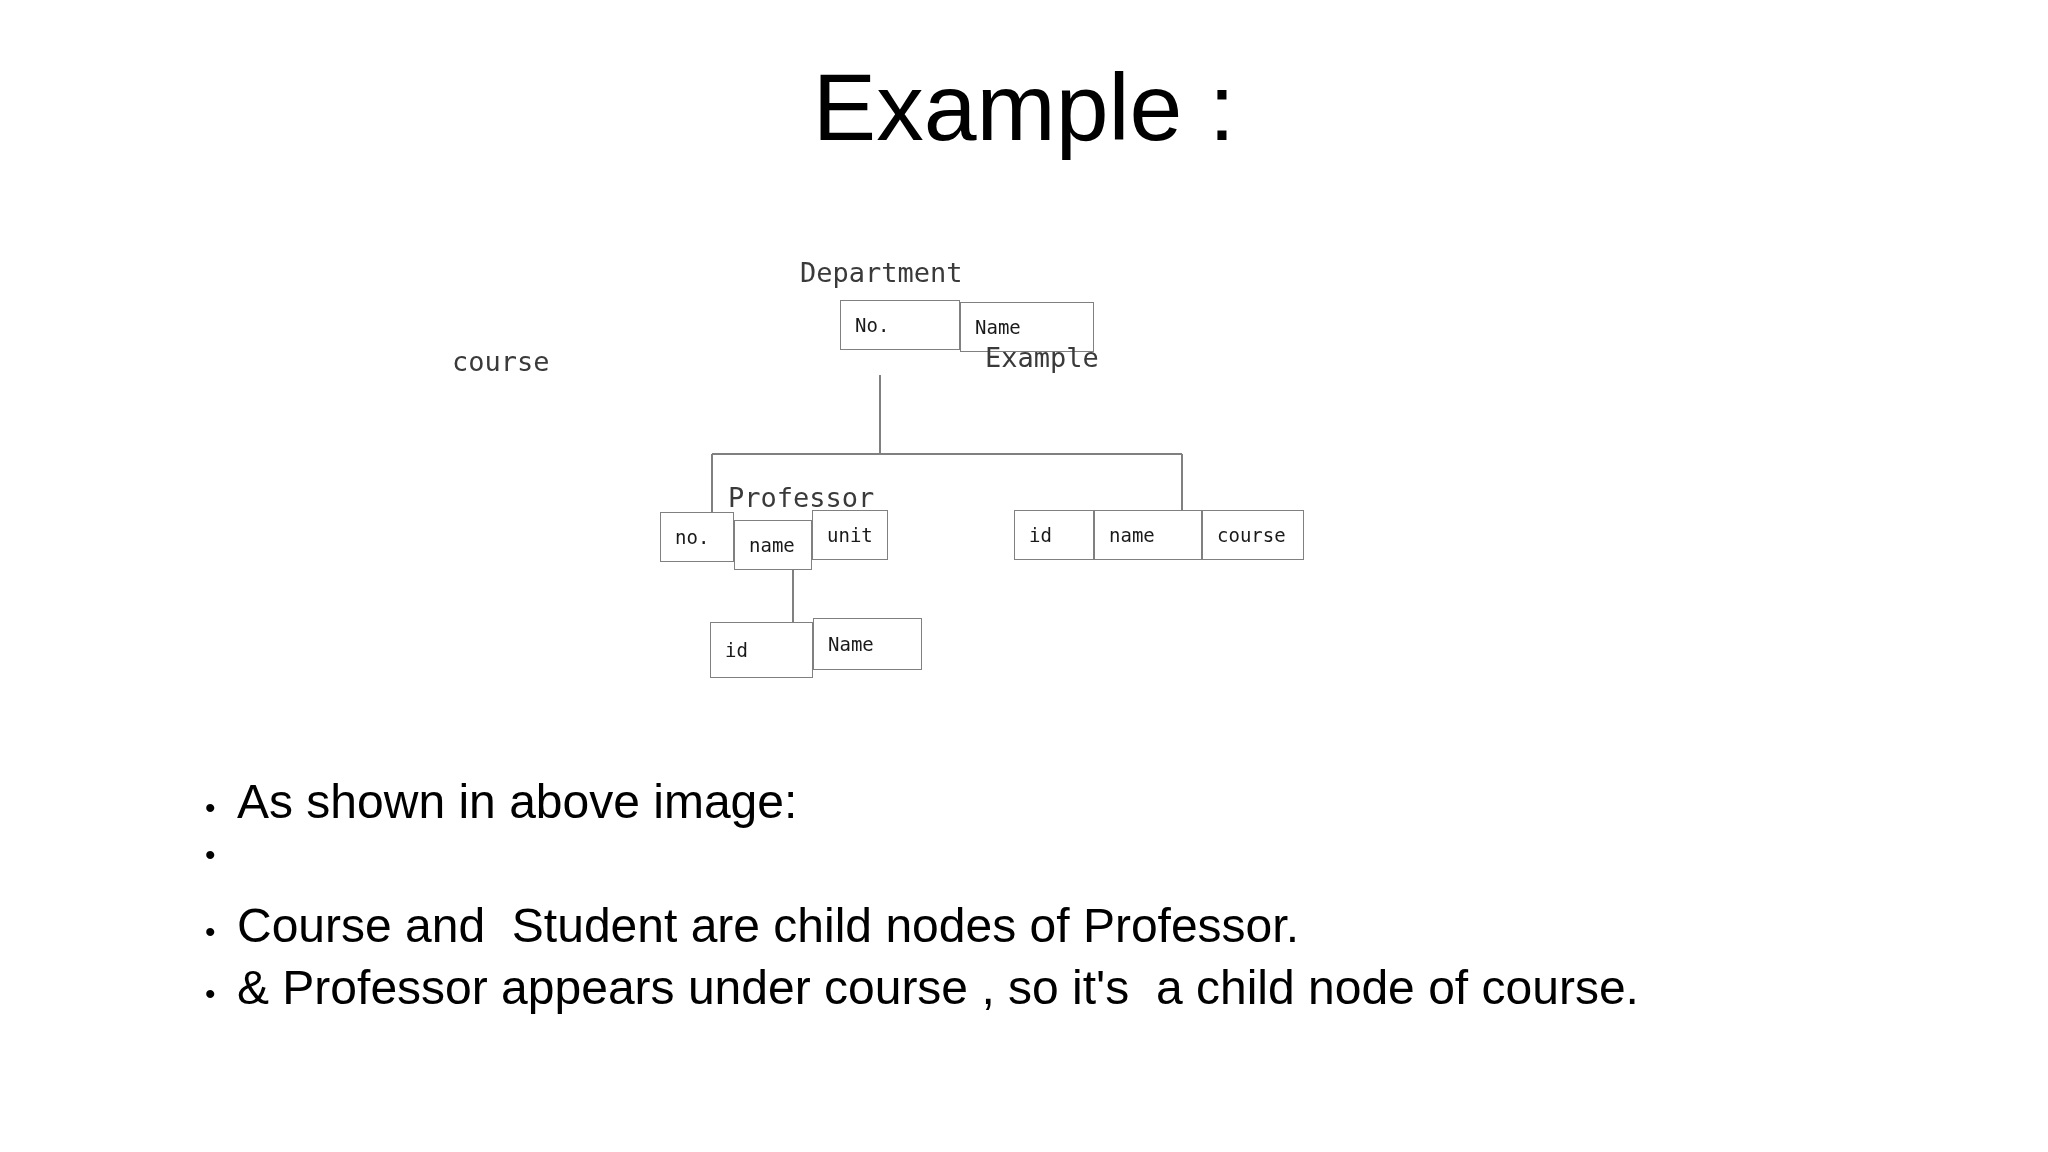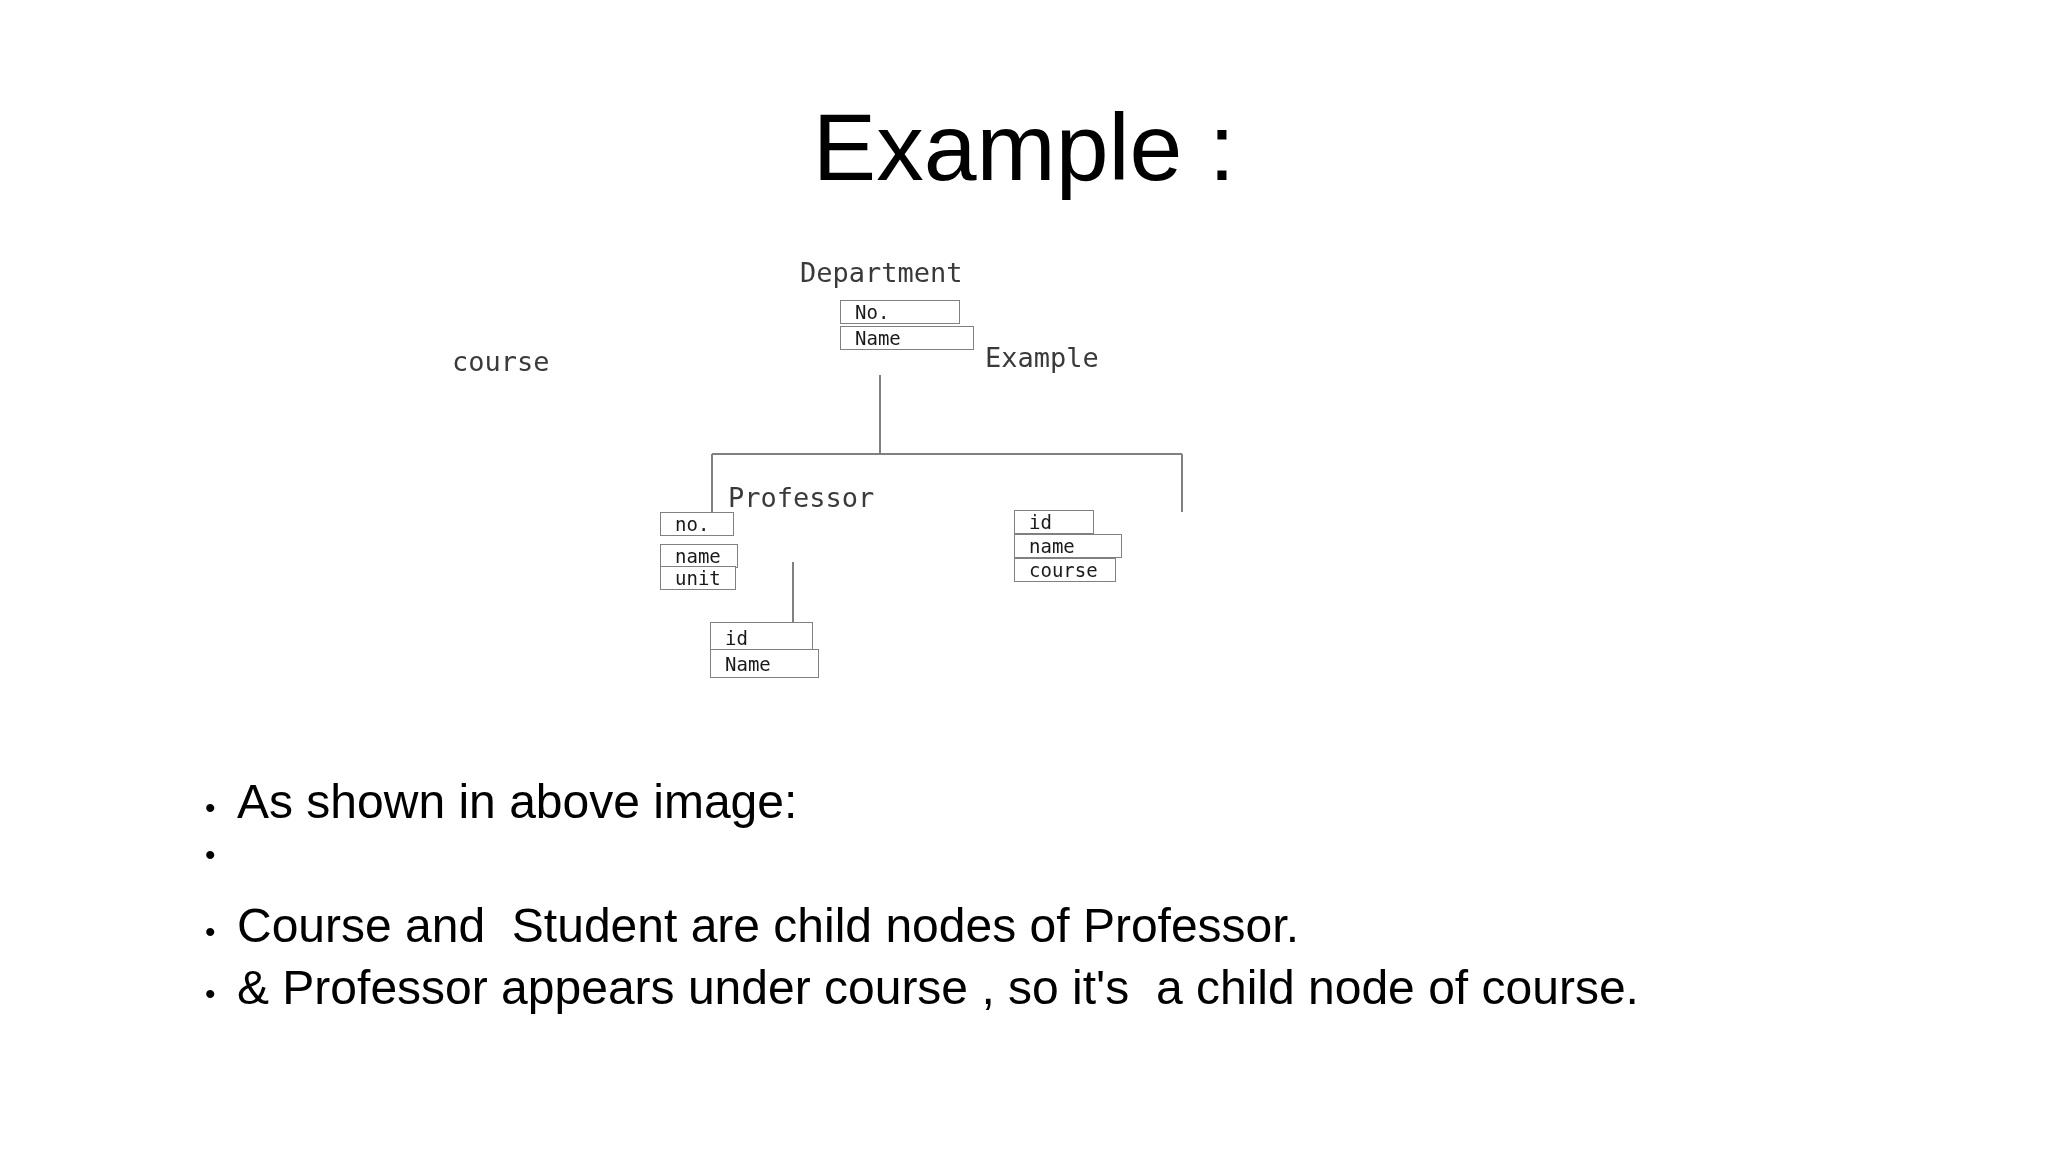--- a/index.html
+++ b/index.html
@@ -24,21 +24,20 @@
     top: 58px;
     width: 2048px;
     text-align: center;
     font-family: "Liberation Sans", sans-serif;
     font-size: 95px;
     font-weight: 400;
     line-height: 1.05;
     letter-spacing: 0px;
     color: #000000;
     white-space: pre;
-    margin-top: 40px;
   }
 
   
   #diagram {
     position: absolute;
     left: 560px;
     top: 240px;
     width: 960px;
     height: 460px;
   }
@@ -48,21 +47,20 @@
     top: 0;
     width: 960px;
     height: 460px;
   }
 
   
   .node-box {
     position: absolute;
     display: flex;
     box-sizing: border-box;
-    flex-direction: column;
   }
   .node-cell {
     box-sizing: border-box;
     border: 1.6px solid #808080;
     background: #ffffff;
     display: flex;
     align-items: center;
     font-family: "DejaVu Sans Mono", "Liberation Mono", monospace;
     font-size: 19px;
     color: #1a1a1a;
@@ -133,21 +131,21 @@
   <div class="node-box" style="left:280px; top:60px; width:254px; height:50px;">
     <div class="node-cell" style="width:120px; height:50px;">No.</div>
     <div class="node-cell" style="width:134px; height:50px; margin-top:2px;">Name</div>
   </div>
 
   <div class="node-label" style="left:-108px; top:106px;">course</div>
 
   <div class="node-box" style="left:100px; top:272px; width:236px; height:50px;">
     <div class="node-cell" style="width:74px; height:50px;">no.</div>
     <div class="node-cell" style="width:78px; height:50px; margin-top:8px;">name</div>
-    <div class="node-cell" style="width:76px; height:42px; margin-top:-2px;">unit</div>
+    <div class="node-cell" style="width:76px; height:50px; margin-top:-2px;">unit</div>
   </div>
 
   <div class="node-label" style="left:425px; top:102px;">Example</div>
 
   <div class="node-box" style="left:454px; top:270px; width:290px; height:50px;">
     <div class="node-cell" style="width:80px; height:50px;">id</div>
     <div class="node-cell" style="width:108px; height:50px;">name</div>
     <div class="node-cell" style="width:102px; height:50px;">course</div>
   </div>
 

